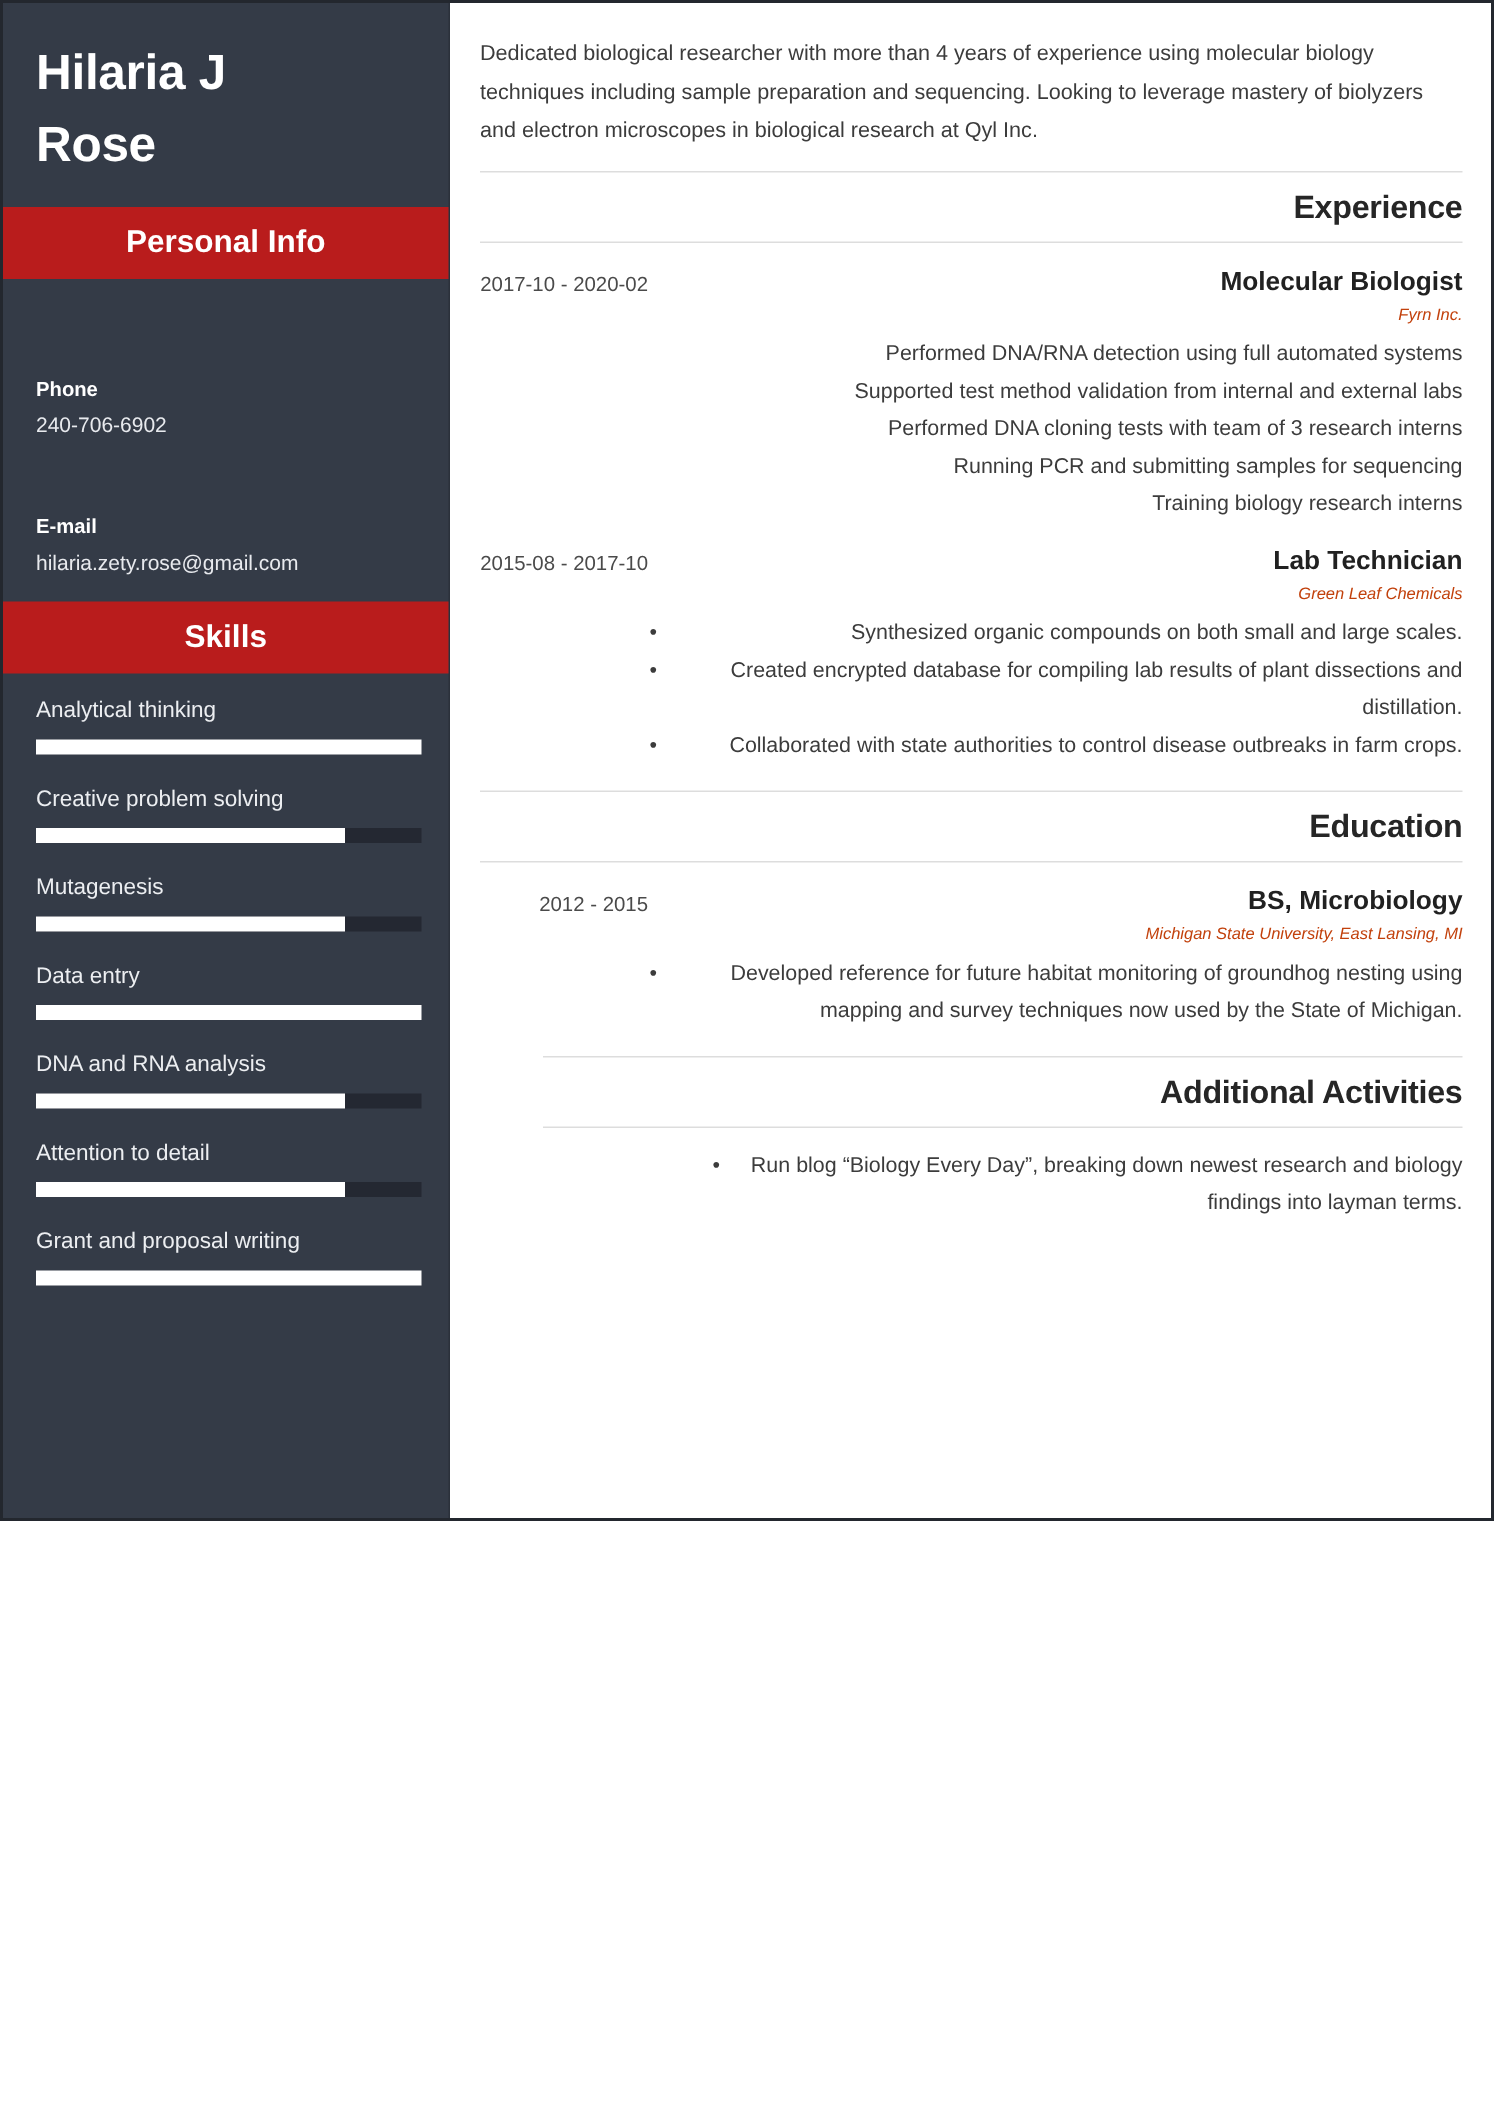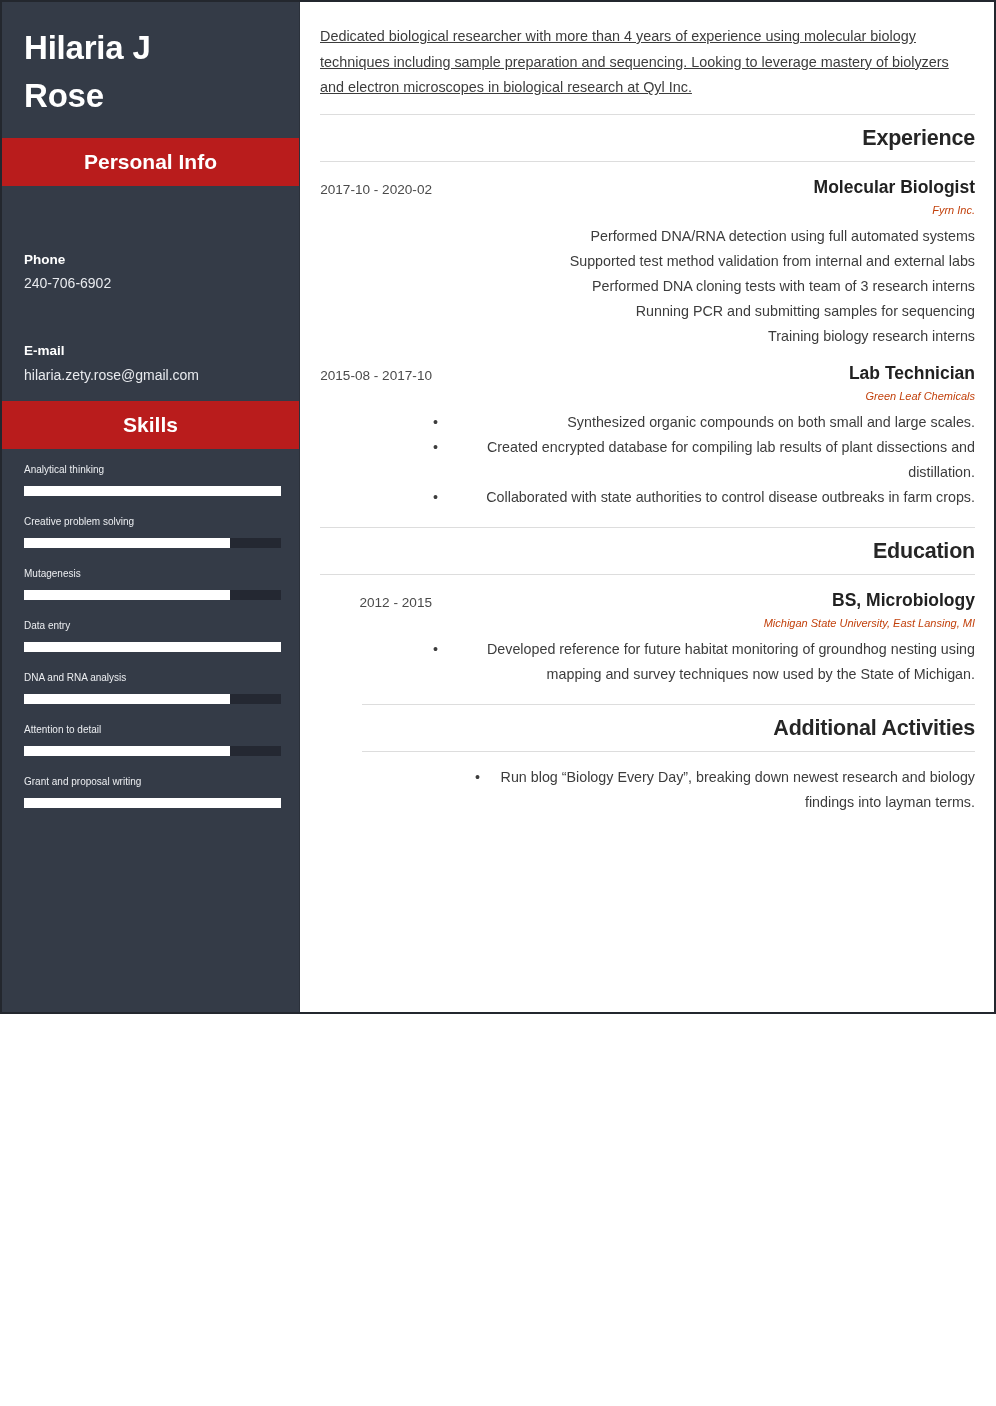--- a/index.html
+++ b/index.html
@@ -76,21 +76,21 @@
 
   .skills-body {
     padding: 14px 22px 18px 22px;
   }
   .skill {
     margin-bottom: 19px;
   }
   .skill:last-child { margin-bottom: 0; }
   .skill-label {
     color: #eceef1;
-    font-size: 10px;
+    font-size: 15px;
     line-height: 1.4;
     margin-bottom: 9px;
   }
   .skill-track {
     width: 257px;
     height: 10px;
     background: #242832;
   }
   .skill-fill {
     height: 100%;
@@ -103,21 +103,20 @@
     padding: 18px 19px 0 20px;
     min-width: 0;
   }
 
   .summary {
     color: #3c3c3c;
     font-size: 14.4px;
     line-height: 1.78;
     padding: 4px 0 13px 0;
     max-width: 630px;
-    text-decoration: underline;
   }
 
   .section {
     margin: 0;
     text-align: right;
   }
   .section-head {
     border-top: 1px solid #dddddd;
     border-bottom: 1px solid #dddddd;
     padding: 10px 0 9px 0;

